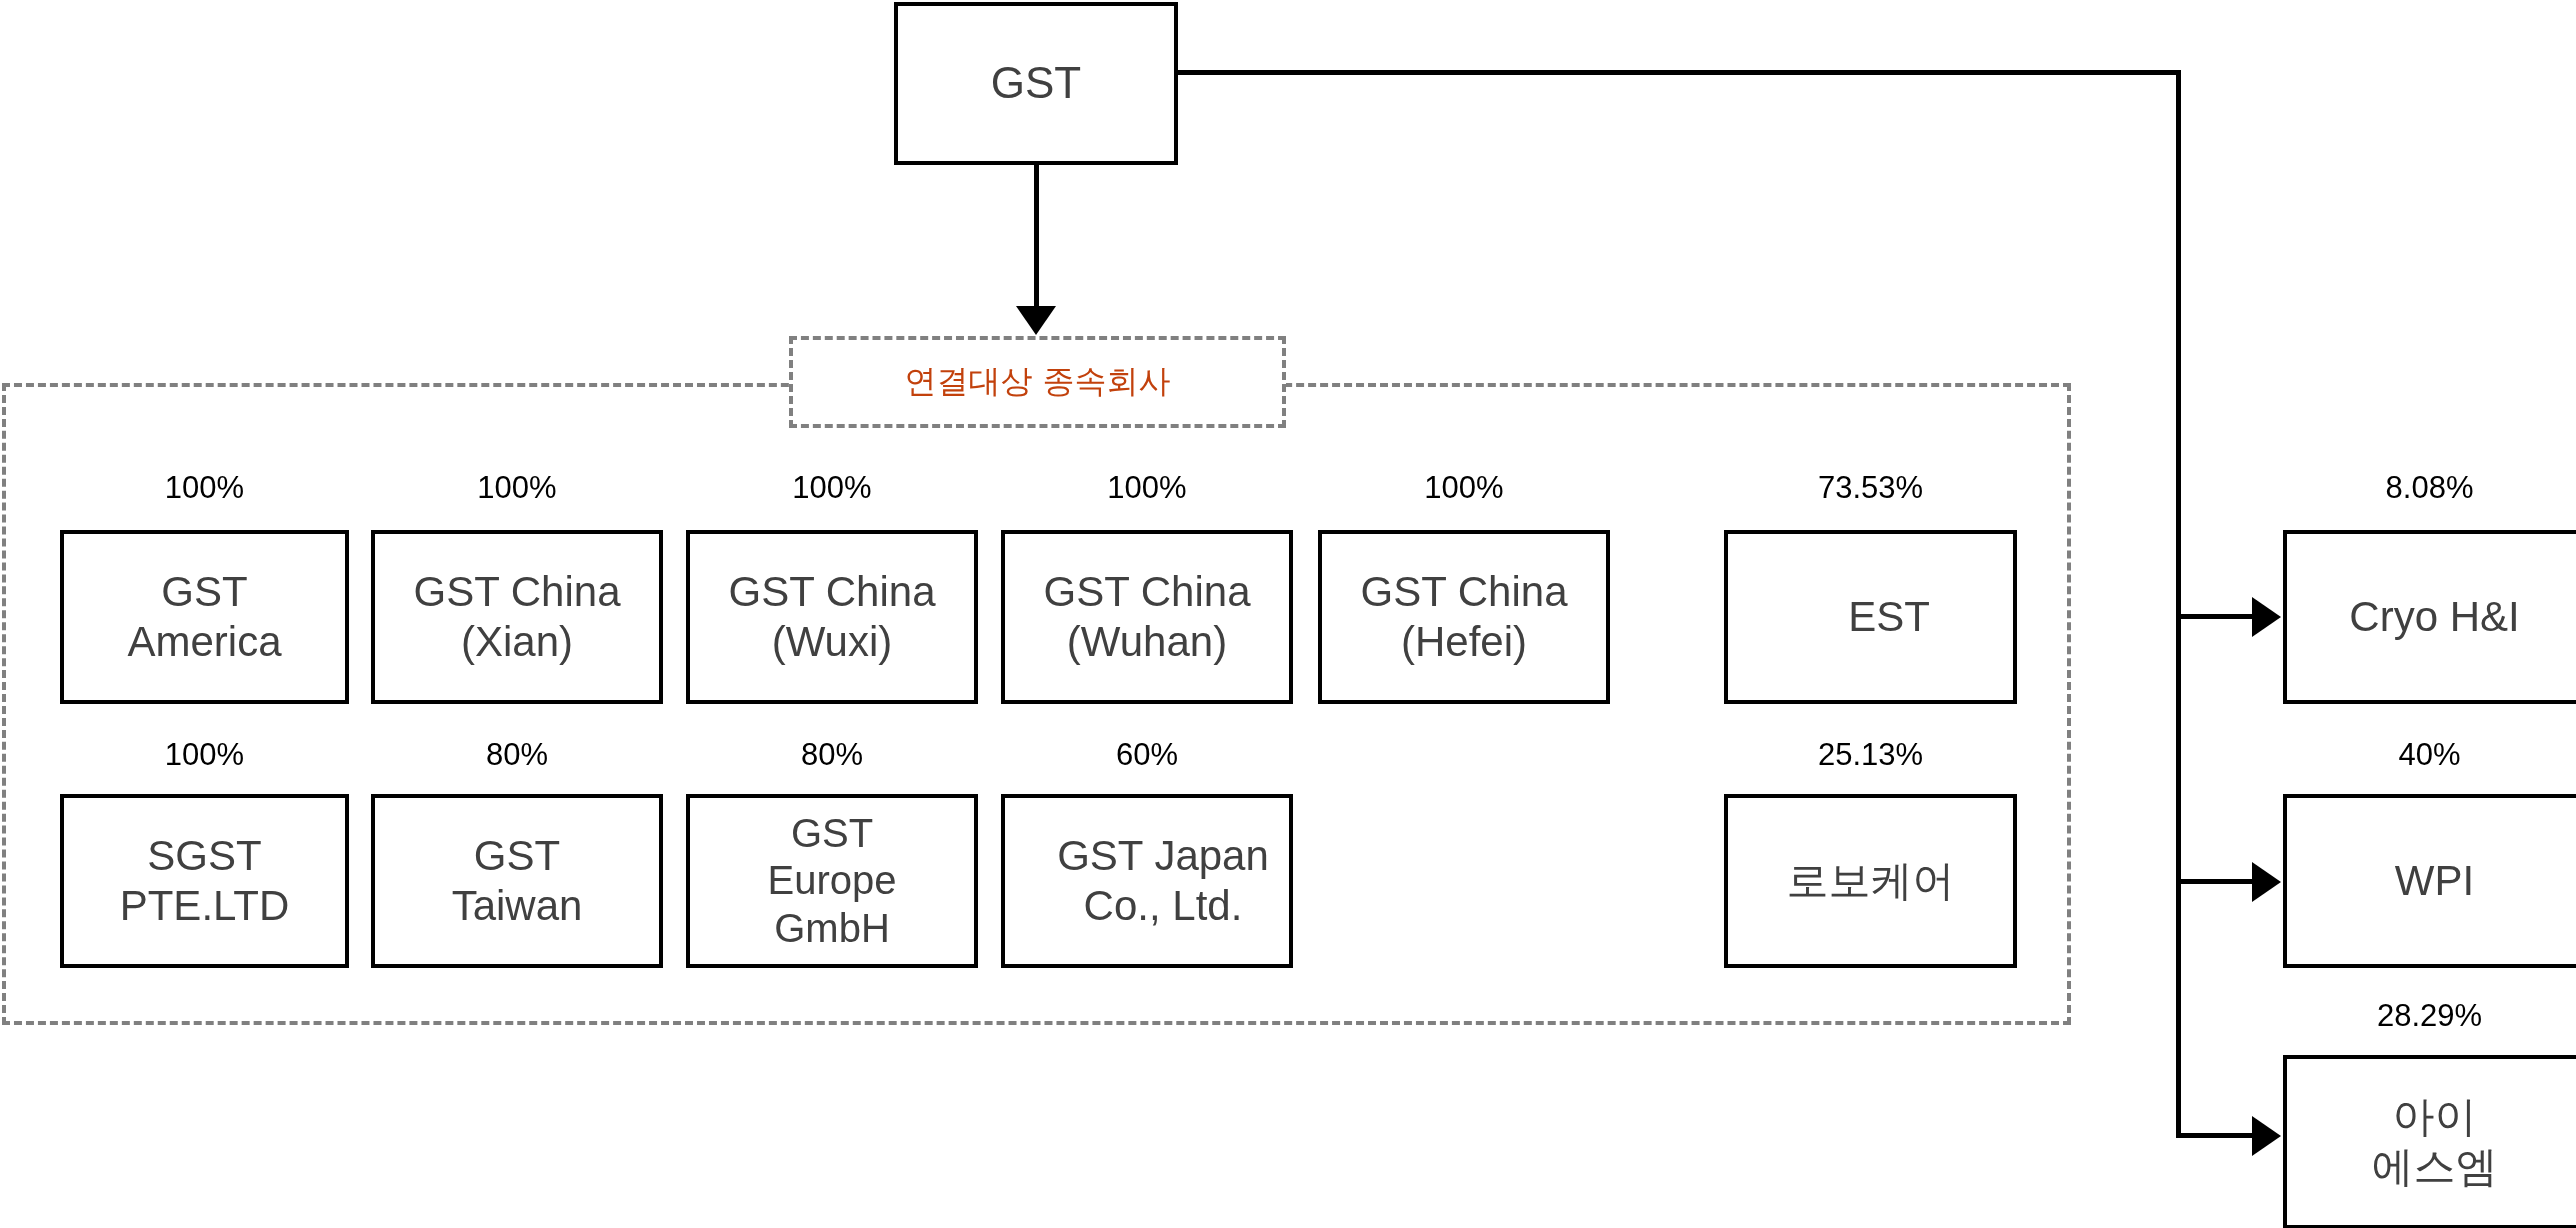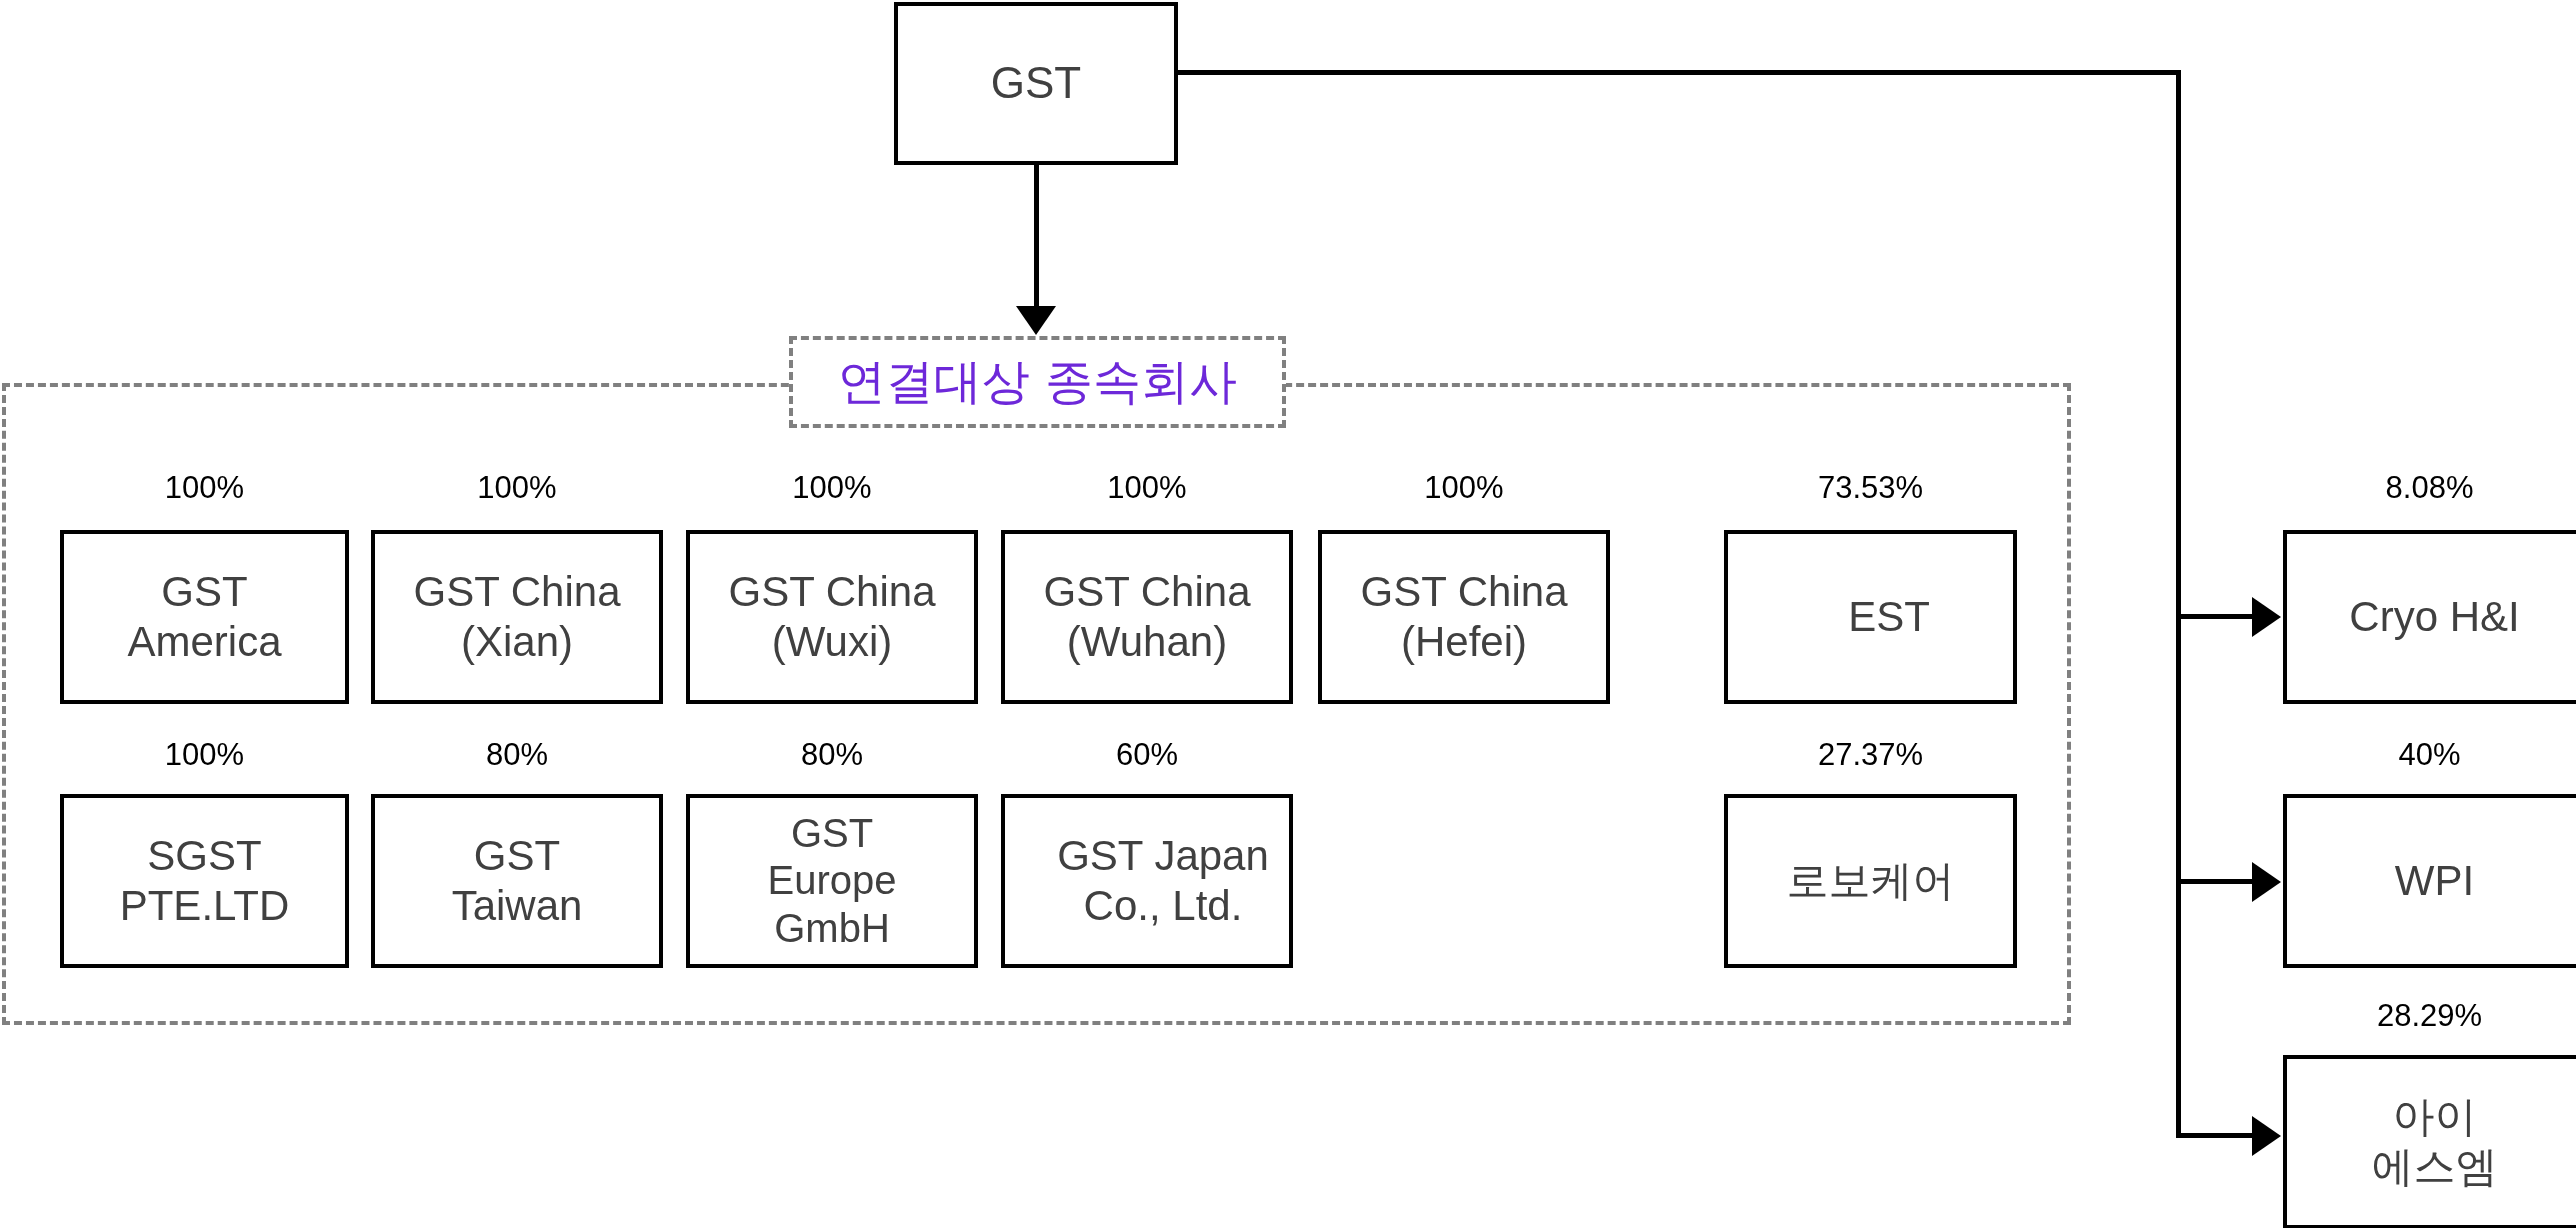--- a/index.html
+++ b/index.html
@@ -40,22 +40,22 @@
     background:transparent;
   }
   .group-label{
     position:absolute;
     border:4.6px dashed #808080;
     box-sizing:border-box;
     background:#ffffff;
     display:flex;
     align-items:center;
     justify-content:center;
-    font-size:48px;
-    color:#6d28d9;
+    font-size:32px;
+    color:#c2410c;
     font-family:"DejaVu Sans","Liberation Sans",sans-serif;
     white-space:nowrap;
   }
 
   .line-h{position:absolute;background:#000000;height:4.6px;}
   .line-v{position:absolute;background:#000000;width:4.6px;}
 
   .arrow-down{
     position:absolute;
     width:0;height:0;
@@ -104,21 +104,21 @@
   <div class="node" style="left:1001px;top:530px;width:292px;height:174px;">GST China
 (Wuhan)</div>
   <div class="node" style="left:1318px;top:530px;width:292px;height:174px;">GST China
 (Hefei)</div>
   <div class="node" style="left:1724px;top:530px;width:293px;height:174px;padding-left:37px;">EST</div>
 
   <div class="pct" style="left:60px;top:739px;width:289px;">100%</div>
   <div class="pct" style="left:371px;top:739px;width:292px;">80%</div>
   <div class="pct" style="left:686px;top:739px;width:292px;">80%</div>
   <div class="pct" style="left:1001px;top:739px;width:292px;">60%</div>
-  <div class="pct" style="left:1724px;top:739px;width:293px;">27.37%</div>
+  <div class="pct" style="left:1724px;top:739px;width:293px;">25.13%</div>
 
   <div class="node" style="left:60px;top:794px;width:289px;height:174px;">SGST
 PTE.LTD</div>
   <div class="node" style="left:371px;top:794px;width:292px;height:174px;">GST
 Taiwan</div>
   <div class="node" style="left:686px;top:794px;width:292px;height:174px;font-size:40px;">GST
 Europe
 GmbH</div>
   <div class="node" style="left:1001px;top:794px;width:292px;height:174px;padding-left:32px;">GST Japan
 Co., Ltd.</div>

